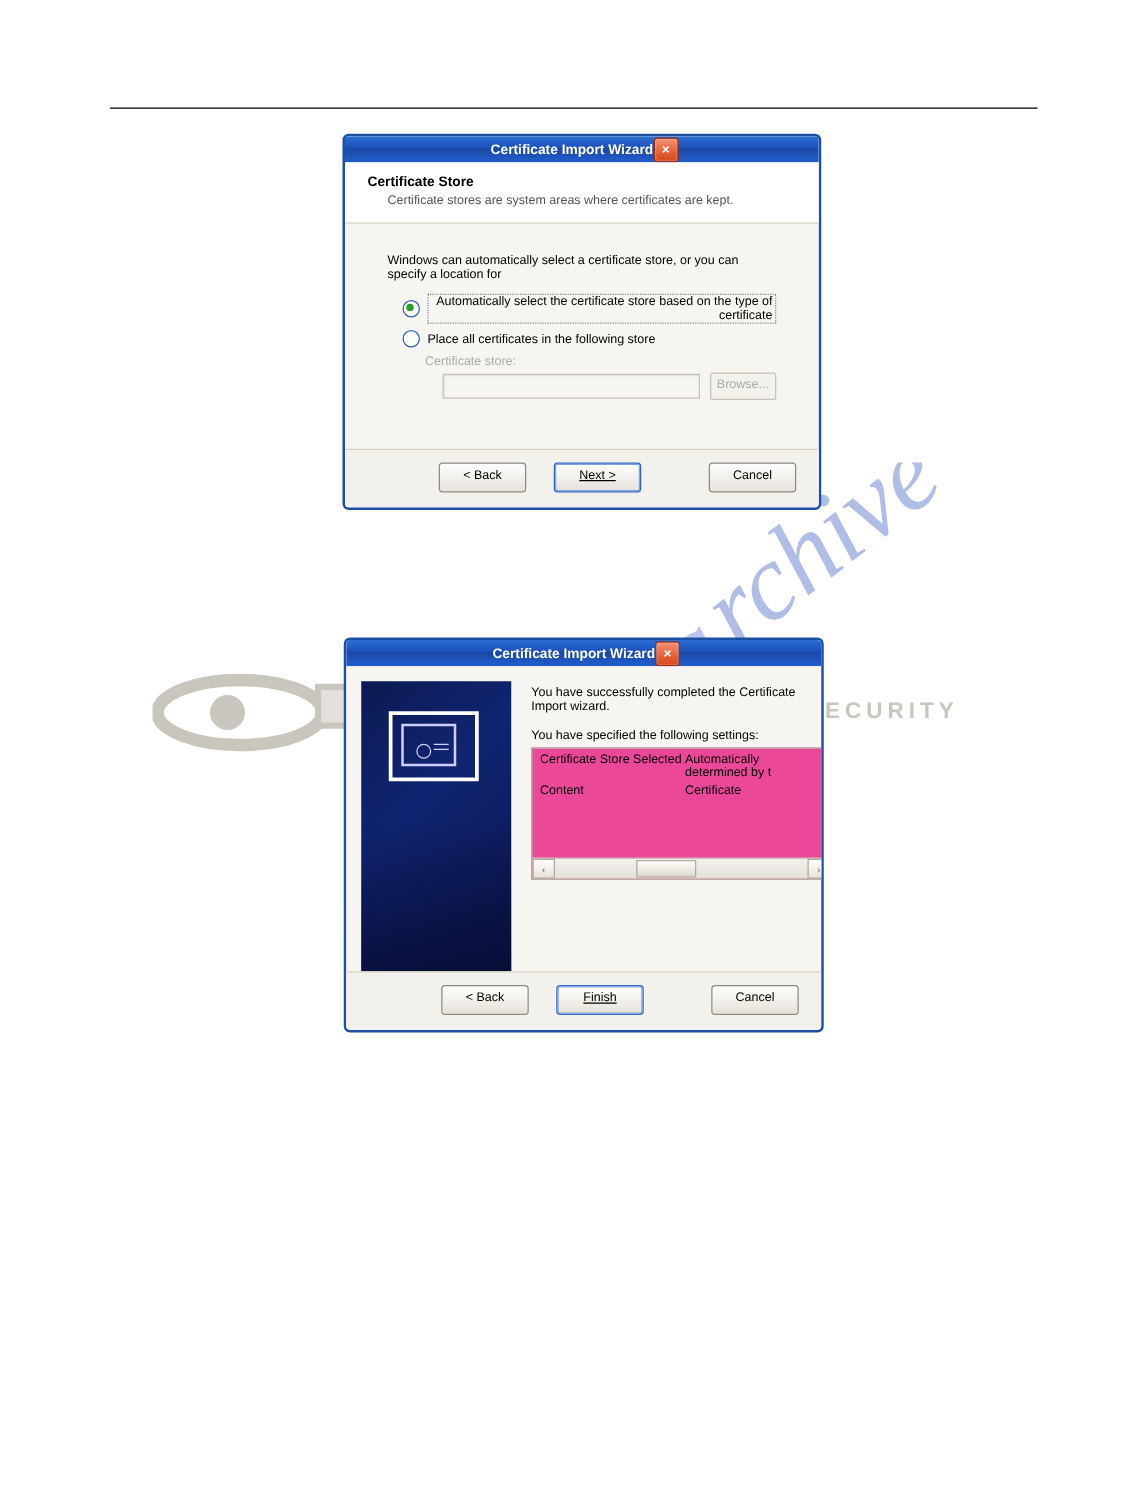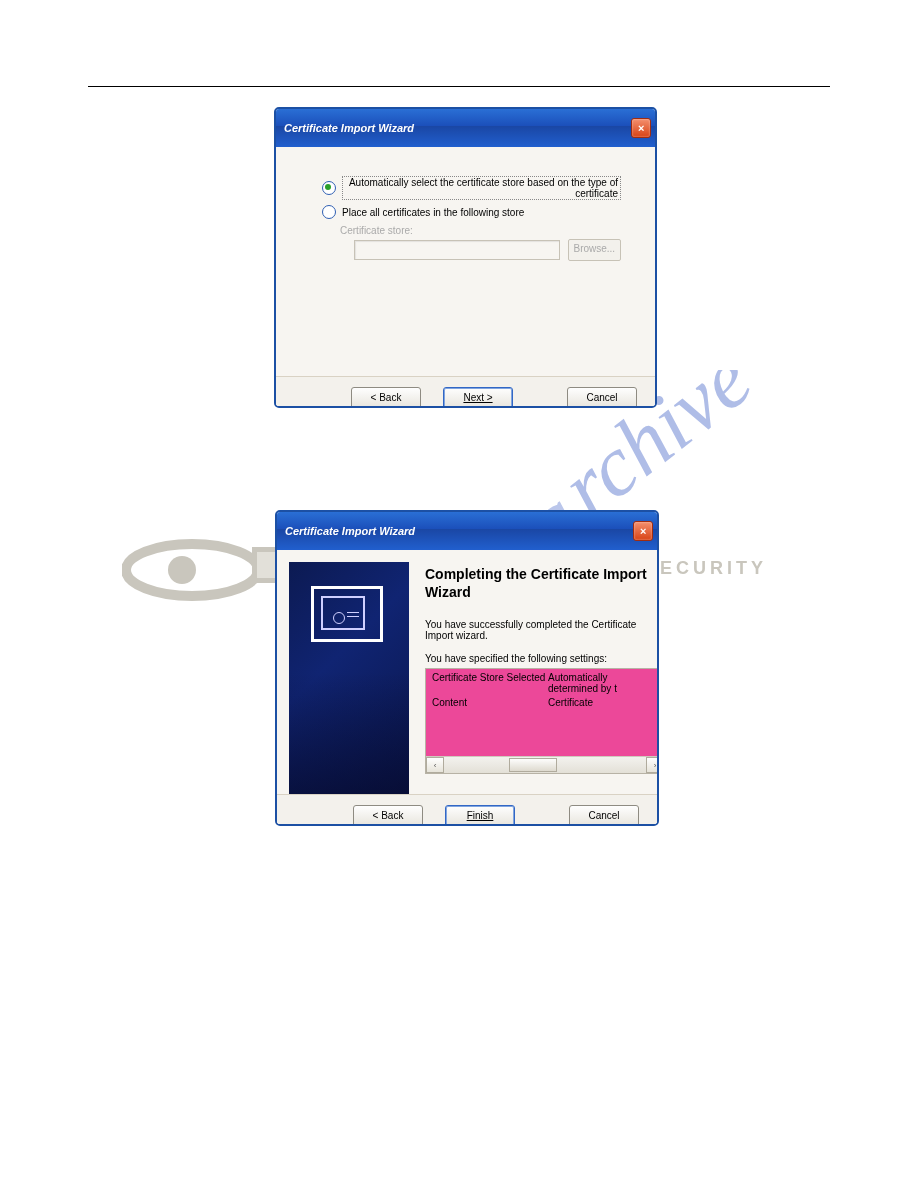--- a/index.html
+++ b/index.html
@@ -20,30 +20,29 @@
   
   .xp-window {
     position: absolute;
     background: #efefef;
     border: 2px solid #1c50a4;
     border-radius: 5px;
     box-shadow: 0 0 0 1px rgba(255,255,255,.25) inset;
     overflow: hidden;
   }
   .xp-titlebar {
-    height: 38px;
+    height: 21px;
     background: linear-gradient(to bottom, #2a6fd5 0%, #1b4fba 45%, #1a47a5 46%, #215fce 100%);
     color: #fff;
     font-weight: bold;
     font-size: 11px;
     display: flex;
     align-items: center;
     padding: 0 4px 0 8px;
-    justify-content: space-between;
-    font-style: italic;
+    justify-content: center;
   }
   .xp-close {
     width: 18px; height: 18px;
     background: linear-gradient(to bottom, #f48f6e, #d84315);
     border: 1px solid #a02c10;
     border-radius: 3px;
     display: flex; align-items: center; justify-content: center;
     color: #fff; font-weight: bold; font-size: 11px;
     cursor: pointer;
     box-shadow: 0 0 2px rgba(255,255,255,.6) inset;
@@ -278,21 +277,26 @@
 </div>
 
 <div class="xp-window" style="top:107px; left:274px; width:379px; height:297px;">
   <div class="xp-titlebar">
     <span>Certificate Import Wizard</span>
     <div class="xp-close">
       <span>×</span>
     </div>
   </div>
   <div class="xp-body">
+    <div class="header-panel">
+      <div class="header-title">Certificate Store</div>
+      <div class="header-sub">Certificate stores are system areas where certificates are kept.</div>
+    </div>
     <div class="content-panel">
+      <div style="margin-bottom:10px;">Windows can automatically select a certificate store, or you can specify a location for</div>
 
       <div class="radio-row">
         <div class="radio checked"></div>
         <span class="radio-label dotted">Automatically select the certificate store based on the type of certificate</span>
       </div>
 
       <div class="radio-row">
         <div class="radio"></div>
         <span class="radio-label">Place all certificates in the following store</span>
       </div>
@@ -328,21 +332,20 @@
         <div class="cert-icon-frame">
           <div class="cert-icon-inner">
             <div class="cert-seal"></div>
             <div class="wiz-lines"></div>
             <div class="wiz-lines l2"></div>
           </div>
         </div>
         <div class="shade"></div>
       </div>
       <div class="wiz-right">
-        <div class="wiz-title">Completing the Certificate Import Wizard</div>
         <div class="wiz-text">You have successfully completed the Certificate Import wizard.</div>
         <div class="wiz-text" style="margin-bottom:4px;">You have specified the following settings:</div>
 
         <div class="settings-box">
           <div class="settings-row">
             <div class="settings-key">Certificate Store Selected</div>
             <div class="settings-val">Automatically determined by t</div>
           </div>
           <div class="settings-row">
             <div class="settings-key">Content</div>

